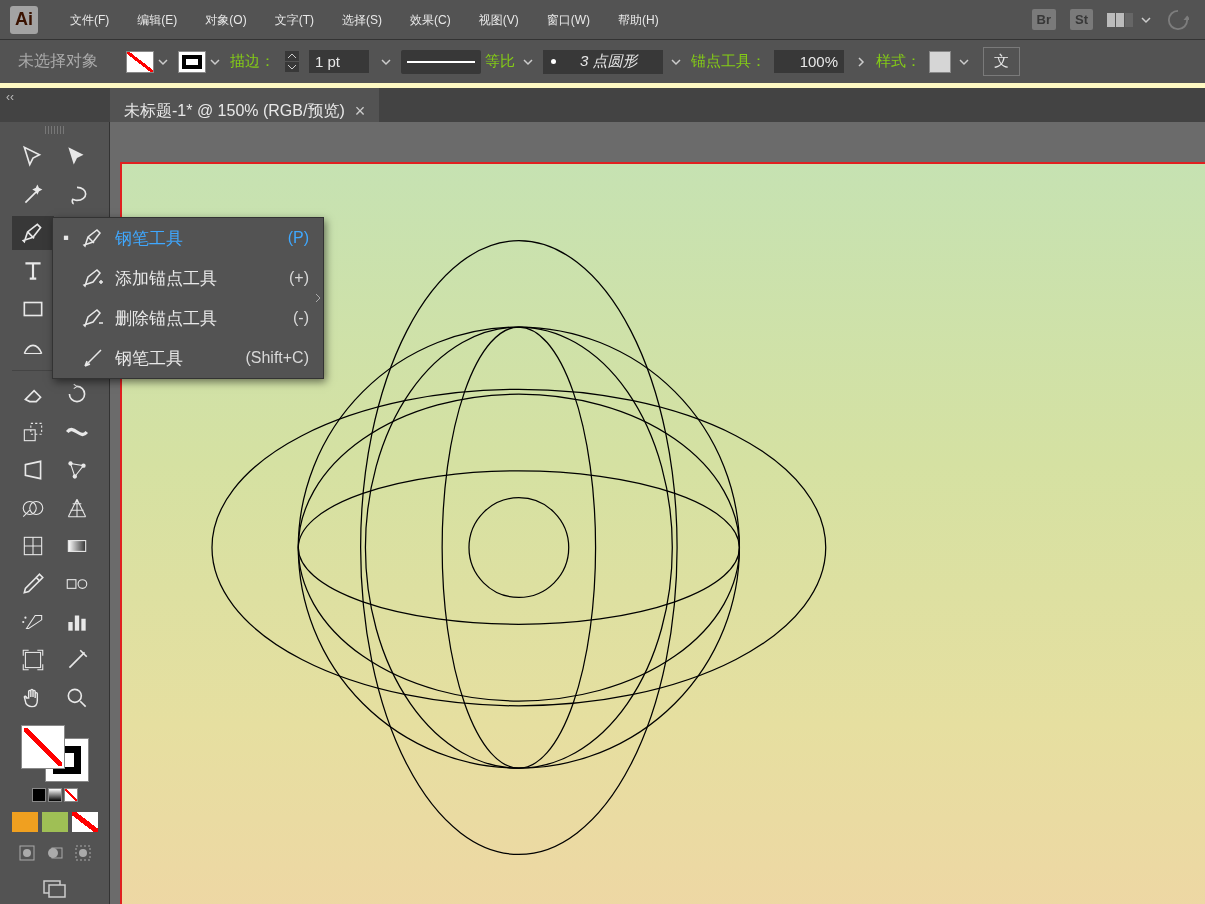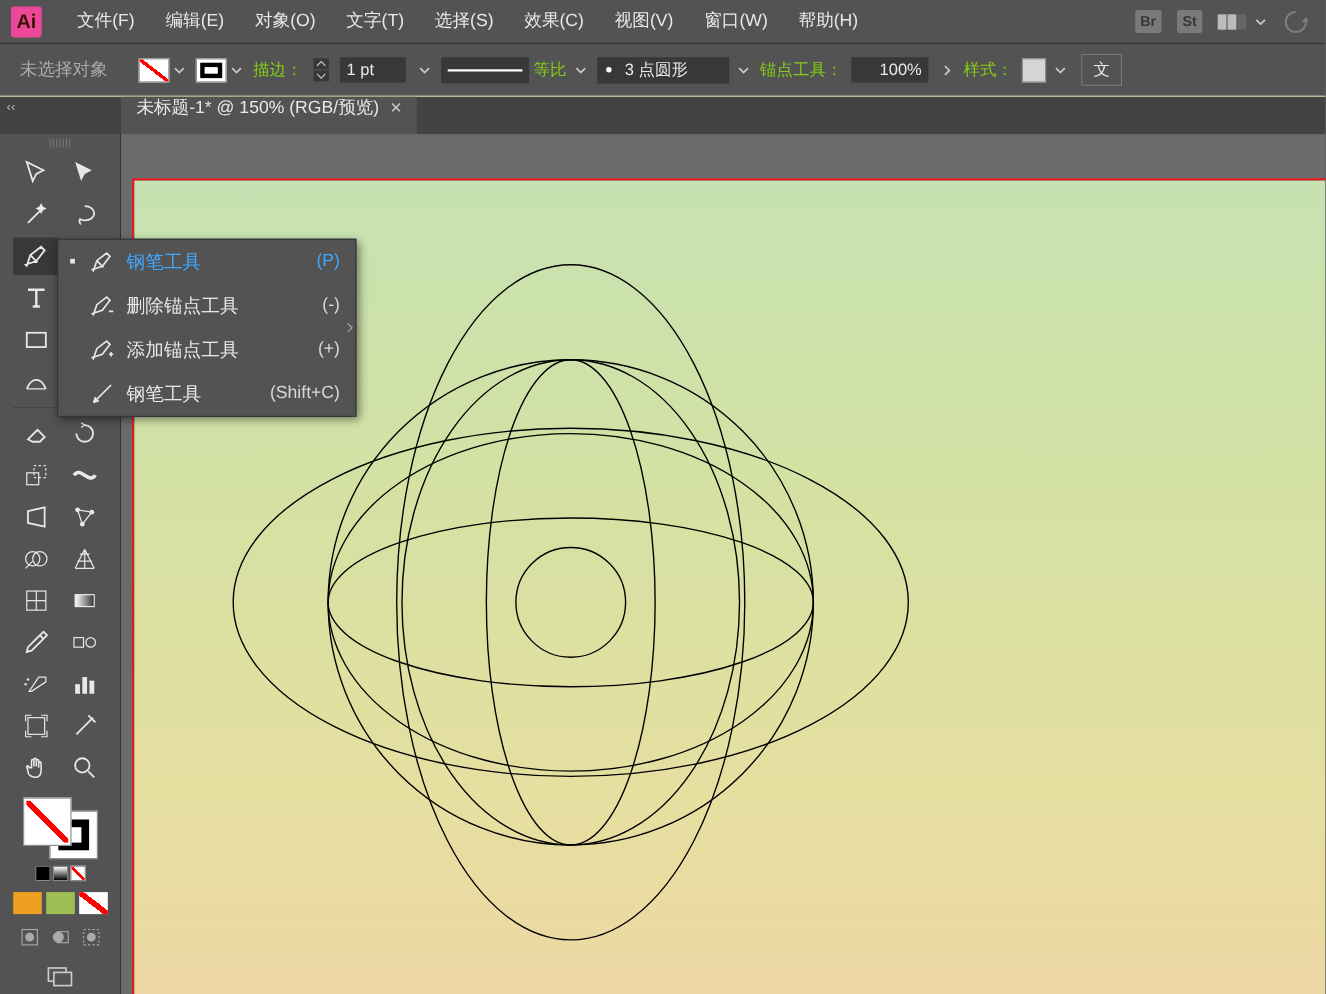--- a/index.html
+++ b/index.html
@@ -25,32 +25,32 @@
       width: 40px;
       height: 32px;
       display: flex;
       align-items: center;
       justify-content: center;
       margin-right: 12px;
     }
     .app-logo-inner {
       width: 28px;
       height: 28px;
-      background: #ec4899;
+      background: #a3a3a3;
       border-radius: 3px;
       color: #3a1200;
       font-weight: bold;
       font-size: 18px;
       display: flex;
       align-items: center;
       justify-content: center;
     }
     .menu-item {
       padding: 0 14px;
-      font-size: 16px;
+      font-size: 12px;
       cursor: pointer;
       line-height: 40px;
       white-space: nowrap;
     }
     .menubar-right {
       margin-left: auto;
       display: flex;
       align-items: center;
       gap: 14px;
       padding-right: 12px;
@@ -82,21 +82,21 @@
       width: 22px;
       height: 22px;
       opacity: 0.6;
     }
     
     .controlbar {
       display: flex;
       align-items: center;
       height: 48px;
       background: #535353;
-      border-bottom: 1px solid #fef9c3;
+      border-bottom: 5px solid #fef9c3;
       padding: 0 10px;
       gap: 8px;
       font-size: 15px;
     }
     .no-selection {
       padding: 0 20px 0 8px;
       font-size: 16px;
       color: #aaa;
       white-space: nowrap;
     }
@@ -169,23 +169,24 @@
     .brush-line {
       width: 68px;
       height: 2px;
       background: #fff;
     }
     .dash-preview {
       width: 120px;
       height: 24px;
       display: flex;
       align-items: center;
-      gap: 12px;
+      gap: 24px;
       background: #383838;
       padding-left: 8px;
+      font-style: italic;
     }
     .dot { width: 5px; height: 5px; background: #fff; border-radius: 50%; }
     .dd-style {
       display: flex;
       align-items: center;
       gap: 4px;
     }
     .style-swatch {
       width: 22px;
       height: 22px;
@@ -212,21 +213,21 @@
       height: 34px;
       display: flex;
       align-items: flex-start;
       justify-content: flex-start;
       padding: 2px 6px;
       color: #bbb;
       font-size: 12px;
     }
     .tab {
       display: flex;
-      align-items: flex-start;
+      align-items: flex-end;
       height: 34px;
       padding: 0 14px;
       background: #535353;
       gap: 10px;
     }
     .tab-title { font-size: 16px; color: #e8e8e8; }
     .tab-close { font-size: 18px; color: #ccc; cursor: pointer; }
 
     
     .main {
@@ -788,36 +789,36 @@
           </svg>
         </span>
       <span class="flyout-label">钢笔工具</span>
       <span class="flyout-shortcut">(P)</span>
     </div>
     <div class="flyout-item">
       <span class="flyout-marker"></span>
       <span class="flyout-icon">
           <svg viewBox="0 0 24 24">
             <path d="M4 20l3-9 9-7 3 3-7 9-9 3z" fill="none" stroke="#e8e8e8" stroke-width="1.5"></path>
+            <path d="M18 16h4M20 14v4" stroke="#e8e8e8" stroke-width="1.5"></path>
+          </svg>
+        </span>
+      <span class="flyout-label">添加锚点工具</span>
+      <span class="flyout-shortcut">(+)</span>
+    </div>
+    <div class="flyout-item">
+      <span class="flyout-marker"></span>
+      <span class="flyout-icon">
+          <svg viewBox="0 0 24 24">
+            <path d="M4 20l3-9 9-7 3 3-7 9-9 3z" fill="none" stroke="#e8e8e8" stroke-width="1.5"></path>
             <path d="M18 17h4" stroke="#e8e8e8" stroke-width="1.5"></path>
           </svg>
         </span>
       <span class="flyout-label">删除锚点工具</span>
       <span class="flyout-shortcut">(-)</span>
-    </div>
-    <div class="flyout-item">
-      <span class="flyout-marker"></span>
-      <span class="flyout-icon">
-          <svg viewBox="0 0 24 24">
-            <path d="M4 20l3-9 9-7 3 3-7 9-9 3z" fill="none" stroke="#e8e8e8" stroke-width="1.5"></path>
-            <path d="M18 16h4M20 14v4" stroke="#e8e8e8" stroke-width="1.5"></path>
-          </svg>
-        </span>
-      <span class="flyout-label">添加锚点工具</span>
-      <span class="flyout-shortcut">(+)</span>
     </div>
     <div class="flyout-item">
       <span class="flyout-marker"></span>
       <span class="flyout-icon">
           <svg viewBox="0 0 24 24">
             <path d="M4 20L20 4M4 20l5-2M4 20l2-5" fill="none" stroke="#e8e8e8" stroke-width="1.5"></path>
           </svg>
         </span>
       <span class="flyout-label">钢笔工具</span>
       <span class="flyout-shortcut">(Shift+C)</span>

